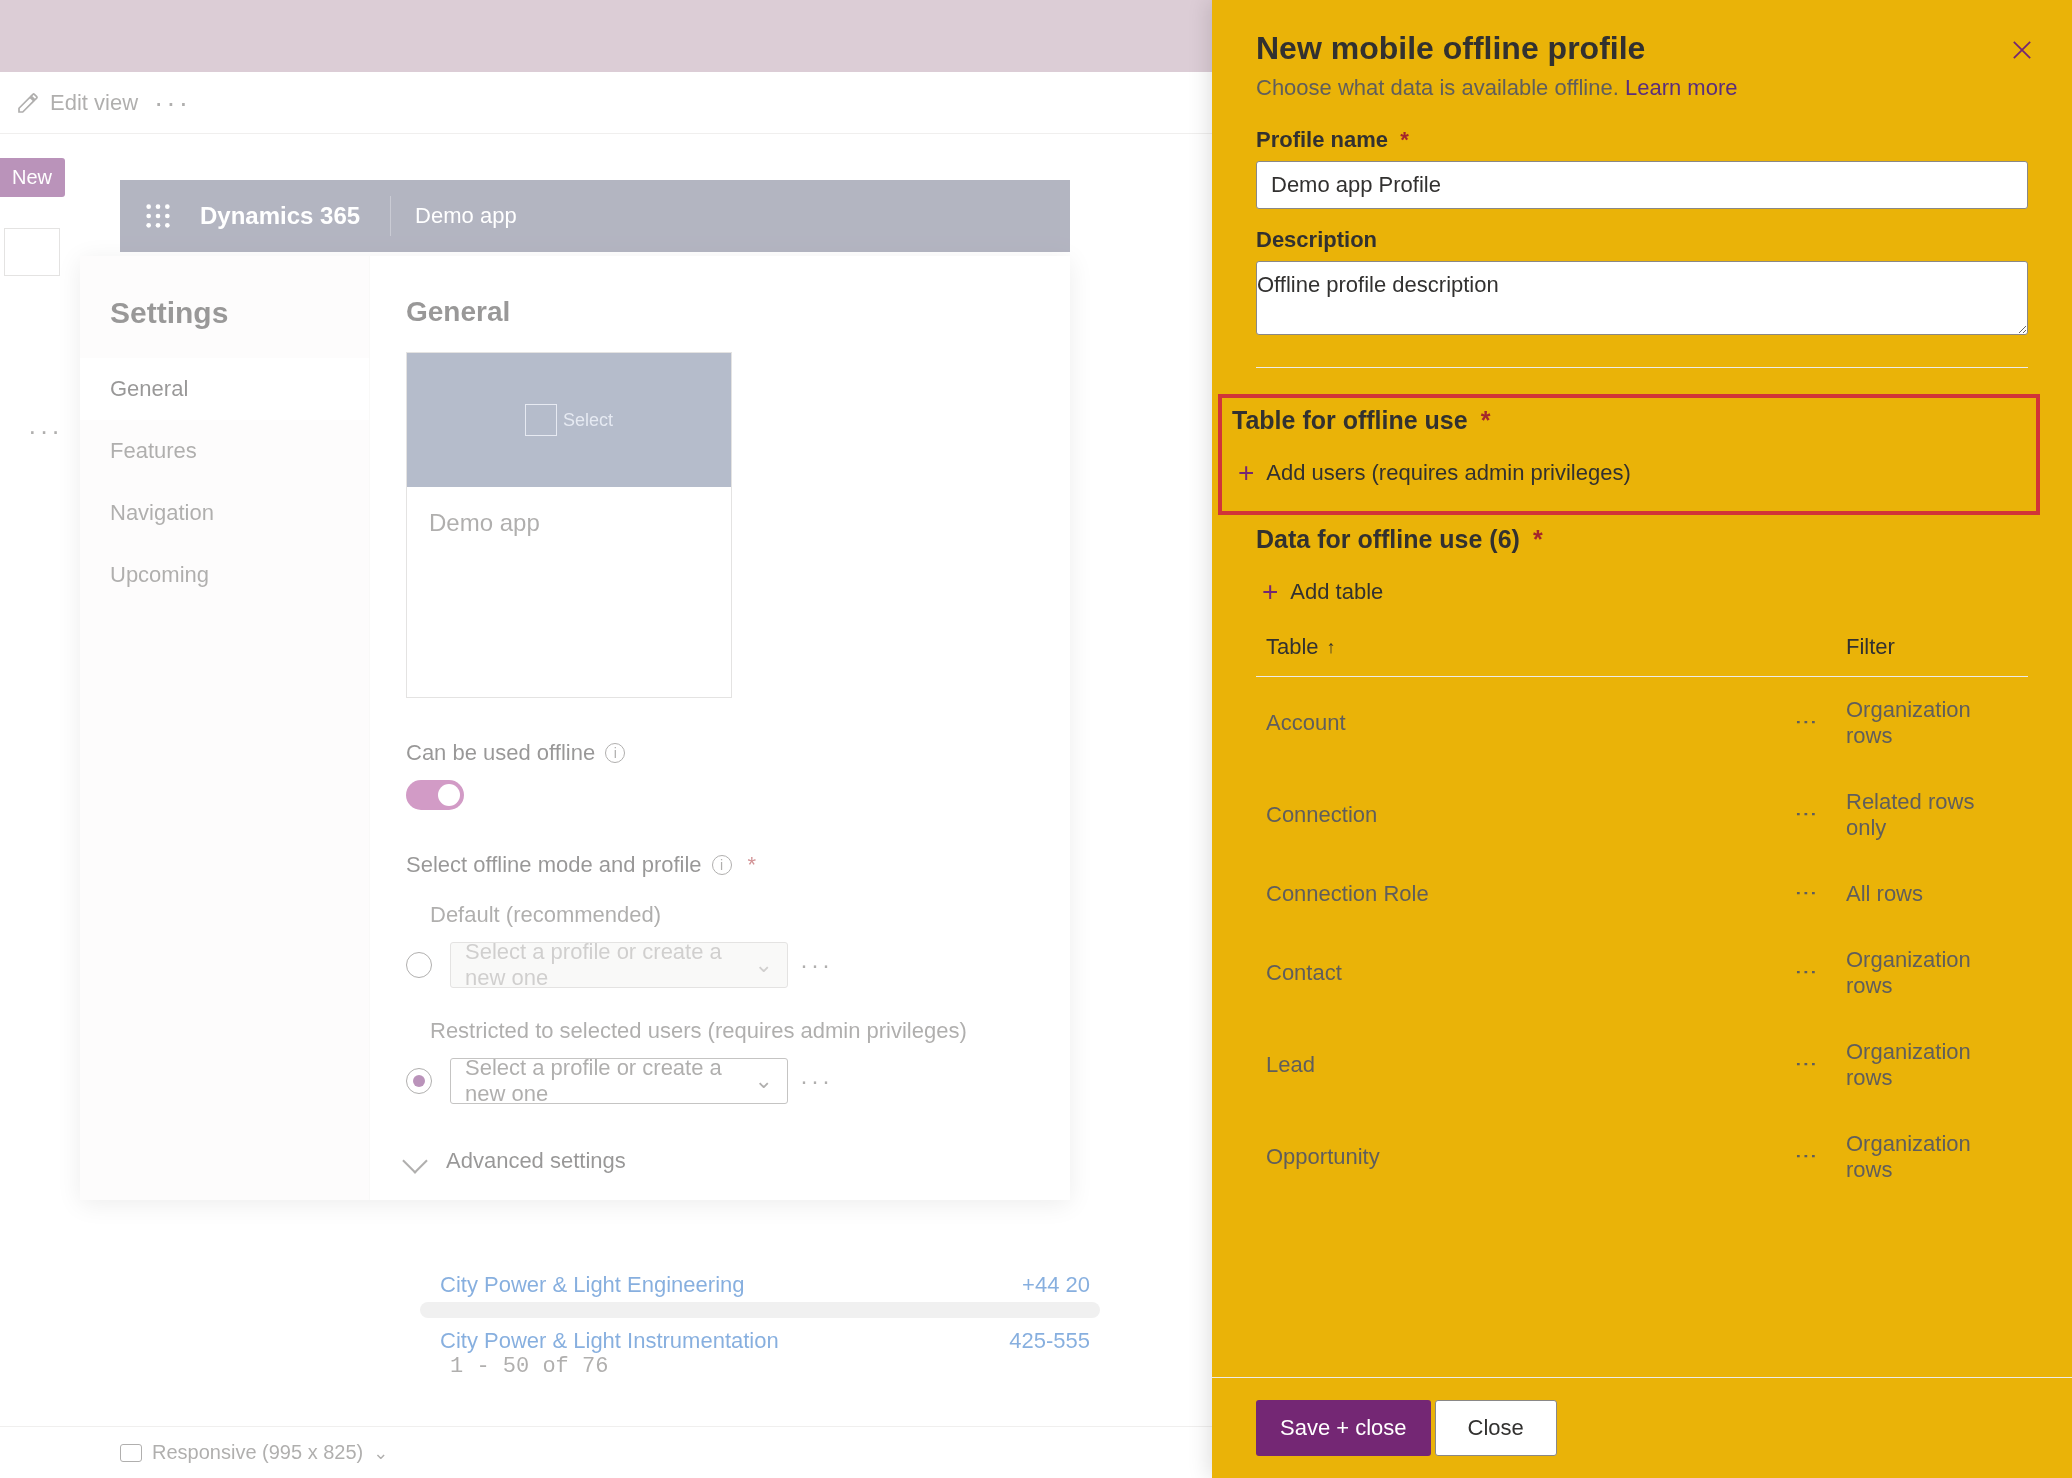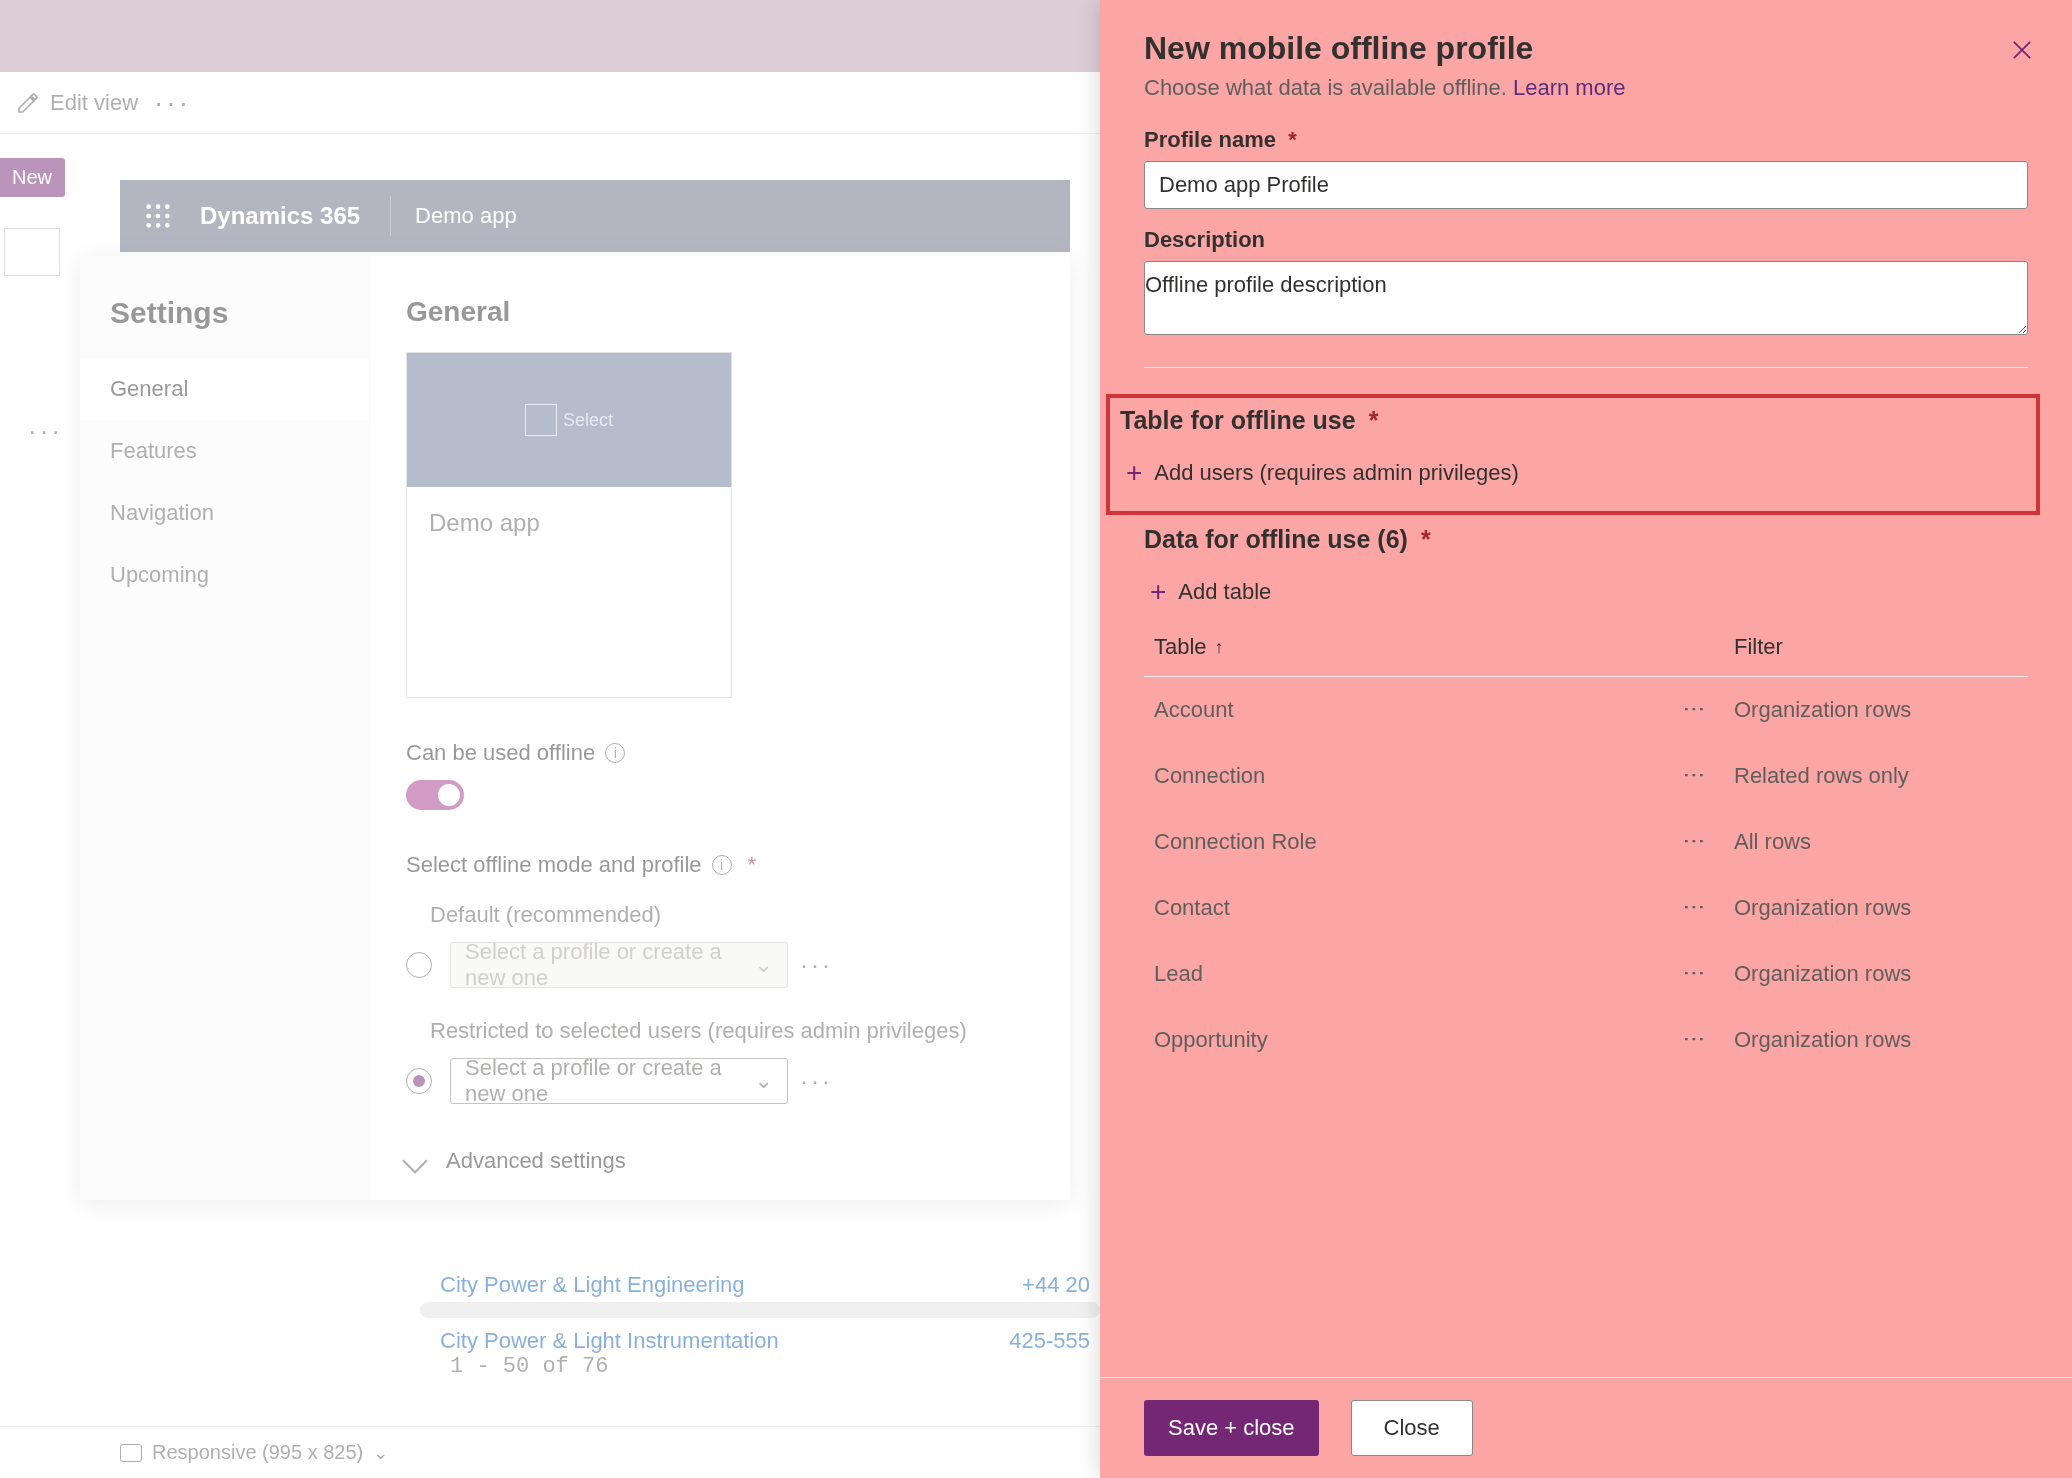--- a/index.html
+++ b/index.html
@@ -59,21 +59,21 @@
     .bg-rows { position:absolute; top: 1272px; left: 440px; width: 650px; font-size: 22px; }
     .bg-row { display:flex; justify-content:space-between; margin-bottom: 30px; color:#0f5fbe; }
     .bg-scroll { position:absolute; top:1302px; left:420px; width:680px; height:16px; background:#e0e0e0; border-radius:8px; }
     .pager { position:absolute; top: 1354px; left: 450px; color:#605e5c; font-size:22px;font-family:Liberation Mono, monospace; }
 
     .statusbar { position:absolute; bottom:0; left:0; right:0; height:52px; border-top:1px solid #e1dfdd; display:flex; align-items:center; padding:0 120px; color:#605e5c; font-size:20px; background:#fff; }
     .statusbar .dev-icon { width:22px; height:18px; border:1.5px solid #605e5c; border-radius:3px; margin-right:10px; }
     .statusbar .chev-sm { margin-left:10px; font-size:18px; }
 
     
-    .panel { position:absolute; top:0; right:0; width:972px; height:100%; background:#fca5a5; box-shadow:-4px 0 20px rgba(0,0,0,0.12); z-index:20; display:flex; flex-direction:column; }
+    .panel { position:absolute; top:0; right:0; width:860px; height:100%; background:#eab308; box-shadow:-4px 0 20px rgba(0,0,0,0.12); z-index:20; display:flex; flex-direction:column; }
     .panel-content { flex:1; padding: 30px 44px 0 44px; overflow:auto; }
     .panel h1 { font-size: 32px; font-weight:600; margin-bottom:8px; }
     .panel .sub { font-size: 22px; color:#605e5c; margin-bottom: 26px; }
     .panel .sub a { color:#5b2e7c; text-decoration:none; }
     .close-x { position:absolute; top:36px; right:36px; width:28px; height:28px; cursor:pointer; color:#742774; }
 
     .form-label { font-size:22px; font-weight:600; margin-bottom:8px; margin-top:4px; }
     .text-input { width:100%; height:48px; border:1px solid #8a8886; border-radius:3px; padding:0 14px; font-size:22px; color:#323130; font-family:inherit; }
     .textarea { width:100%; height:74px; border:1px solid #8a8886; border-radius:3px; padding:10px 0; font-size:22px; color:#323130; resize:both; font-family:inherit; }
 
@@ -88,21 +88,21 @@
 
     .table-head { display:flex; padding: 16px 10px; border-bottom:1px solid #edebe9; font-size:22px; color:#323130; }
     .col-table { flex: 0 0 500px; display:flex; align-items:center; gap:8px; }
     .col-menu { flex: 0 0 80px; }
     .col-filter { flex: 1; }
     .arrow-up { font-size:18px; }
     .table-row { display:flex; padding: 20px 10px; font-size:22px; color:#605e5c; align-items:center; }
     .row-menu { flex:0 0 80px; text-align:center; }
     .row-menu .vdots { display:inline-block; transform: rotate(90deg); letter-spacing: 2px; font-size: 22px; color:#605e5c; cursor:pointer; }
 
-    .panel-footer { border-top:1px solid #edebe9; padding: 22px 44px; display:flex; gap:32px; }
+    .panel-footer { border-top:1px solid #edebe9; padding: 22px 44px; display:flex; gap:4px; }
     .btn-primary { background:#742774; color:#fff; border:none; border-radius:3px; padding: 14px 24px; font-size:22px; cursor:pointer; }
     .btn-secondary { background:#fff; color:#323130; border:1px solid #8a8886; border-radius:3px; padding: 14px 32px; font-size:22px; cursor:pointer; }
   </style>
 </head>
 <body>
 
 <div class="backdrop">
   <div class="top-purple"></div>
   <div class="edit-bar">
     <svg class="pencil" viewBox="0 0 24 24" fill="none" stroke="currentColor" stroke-width="1.7">

